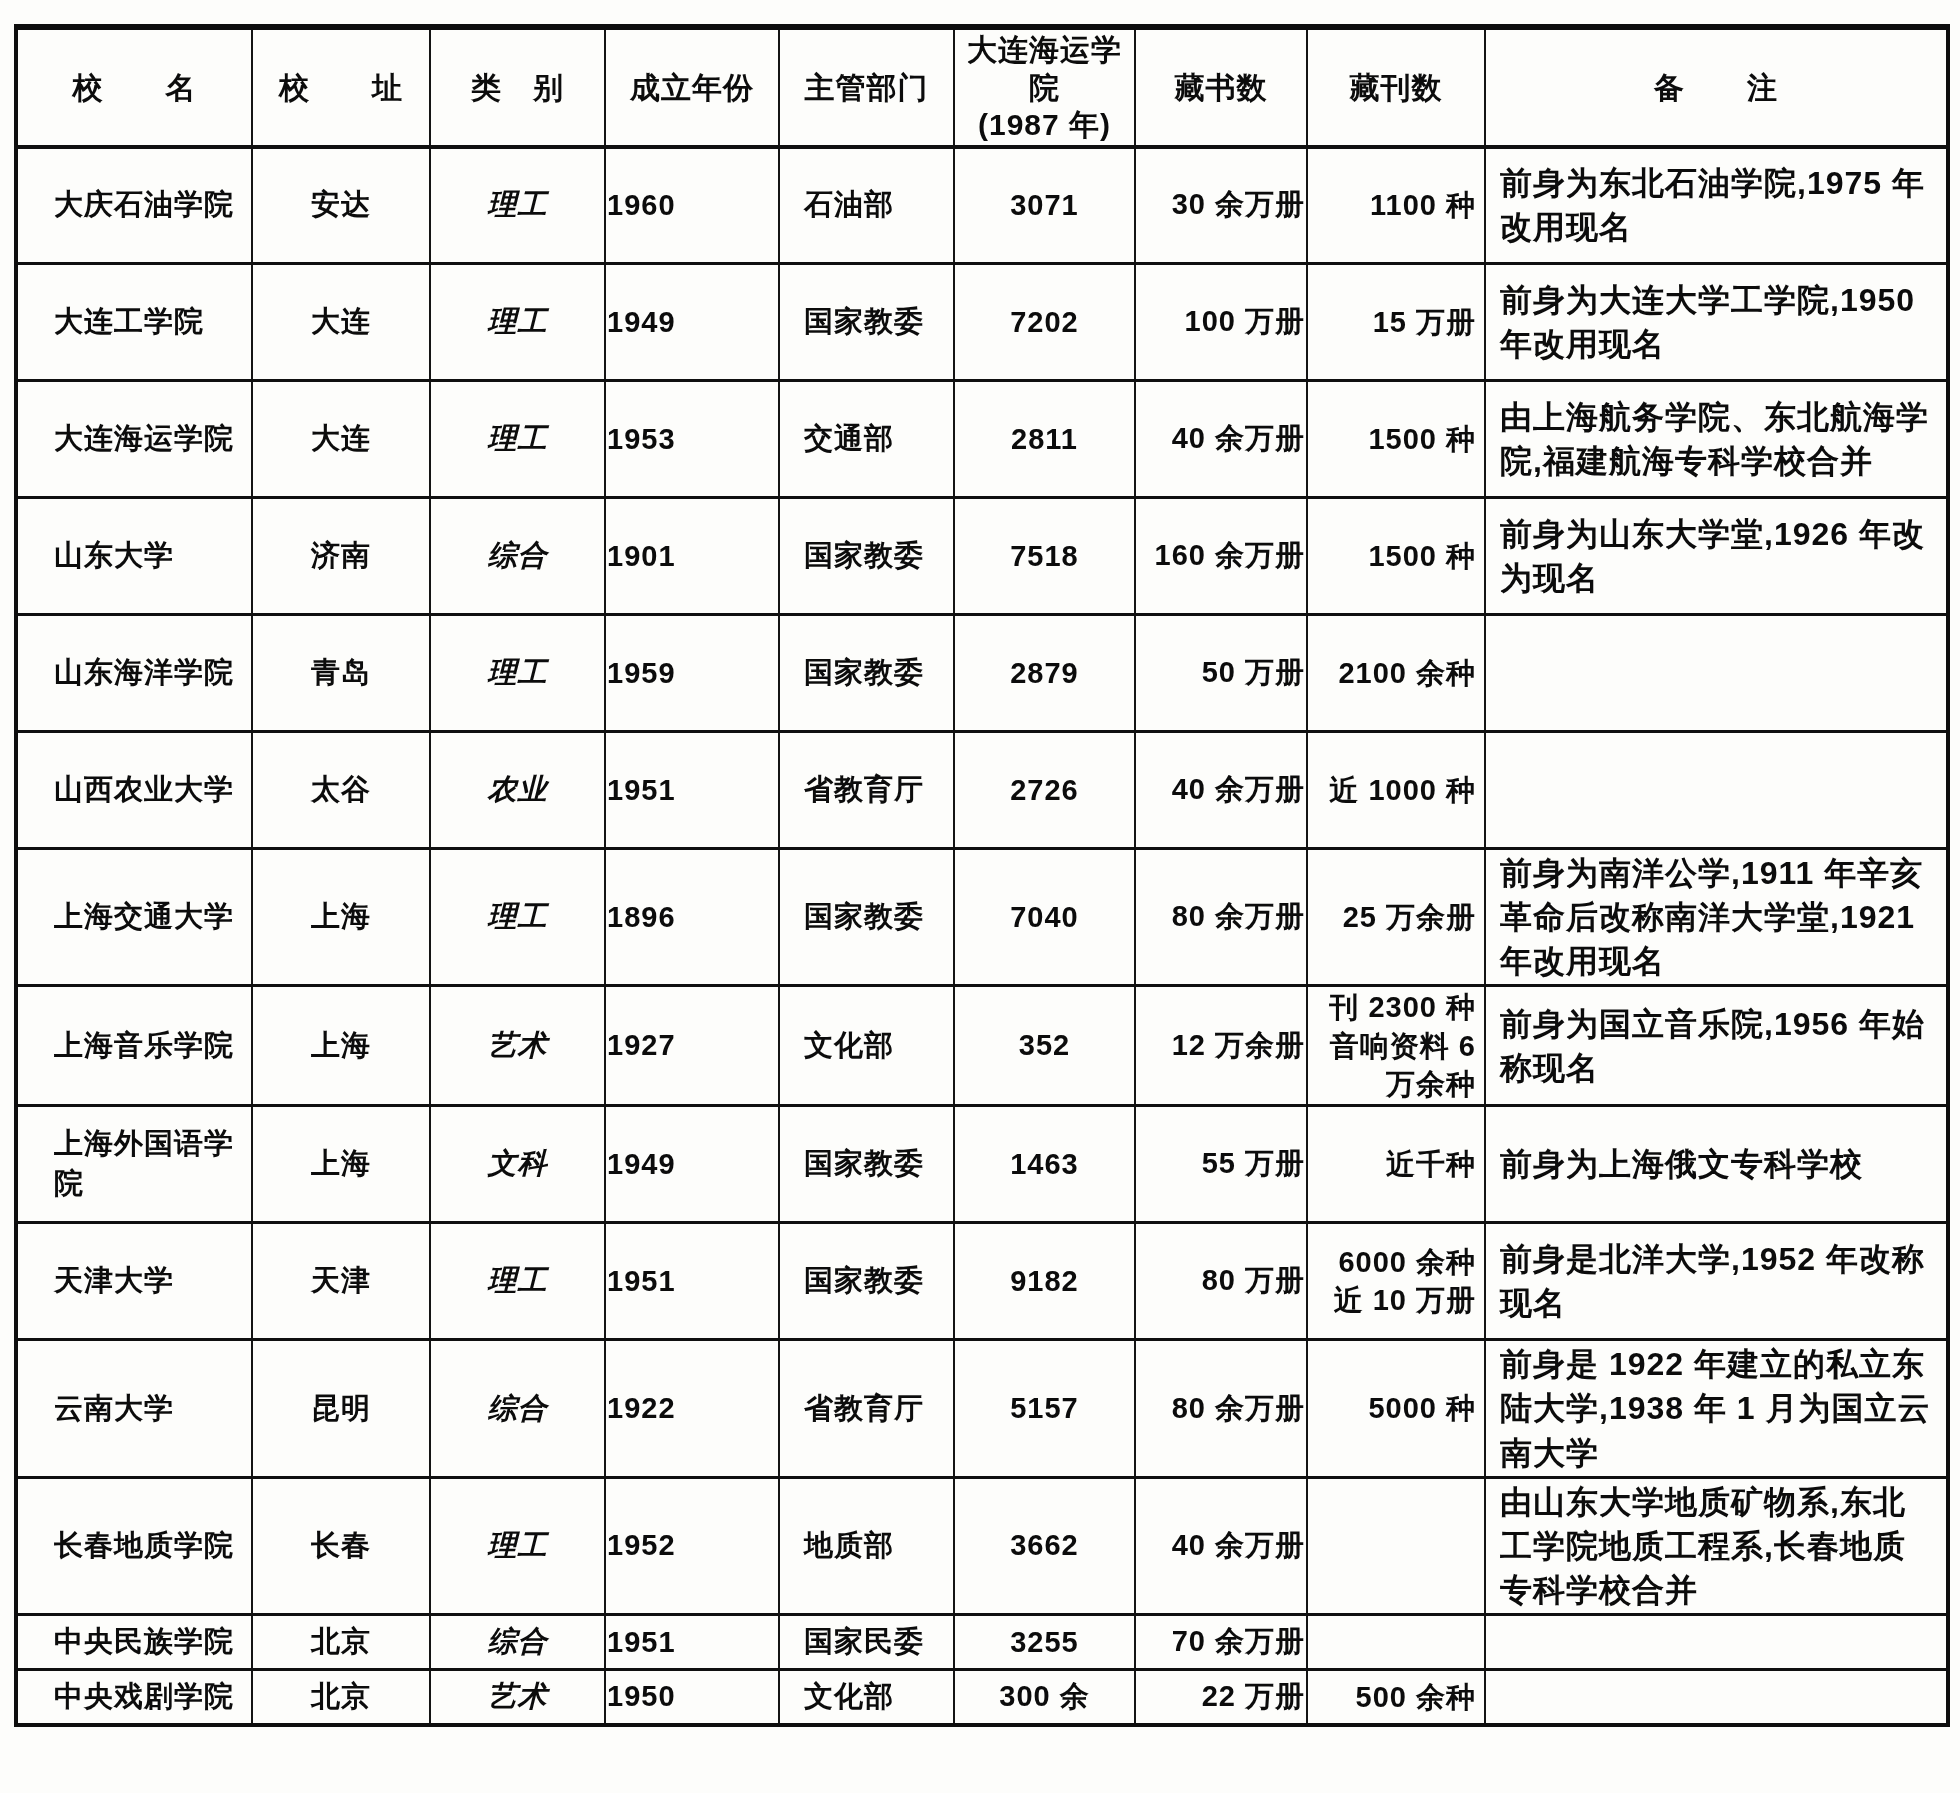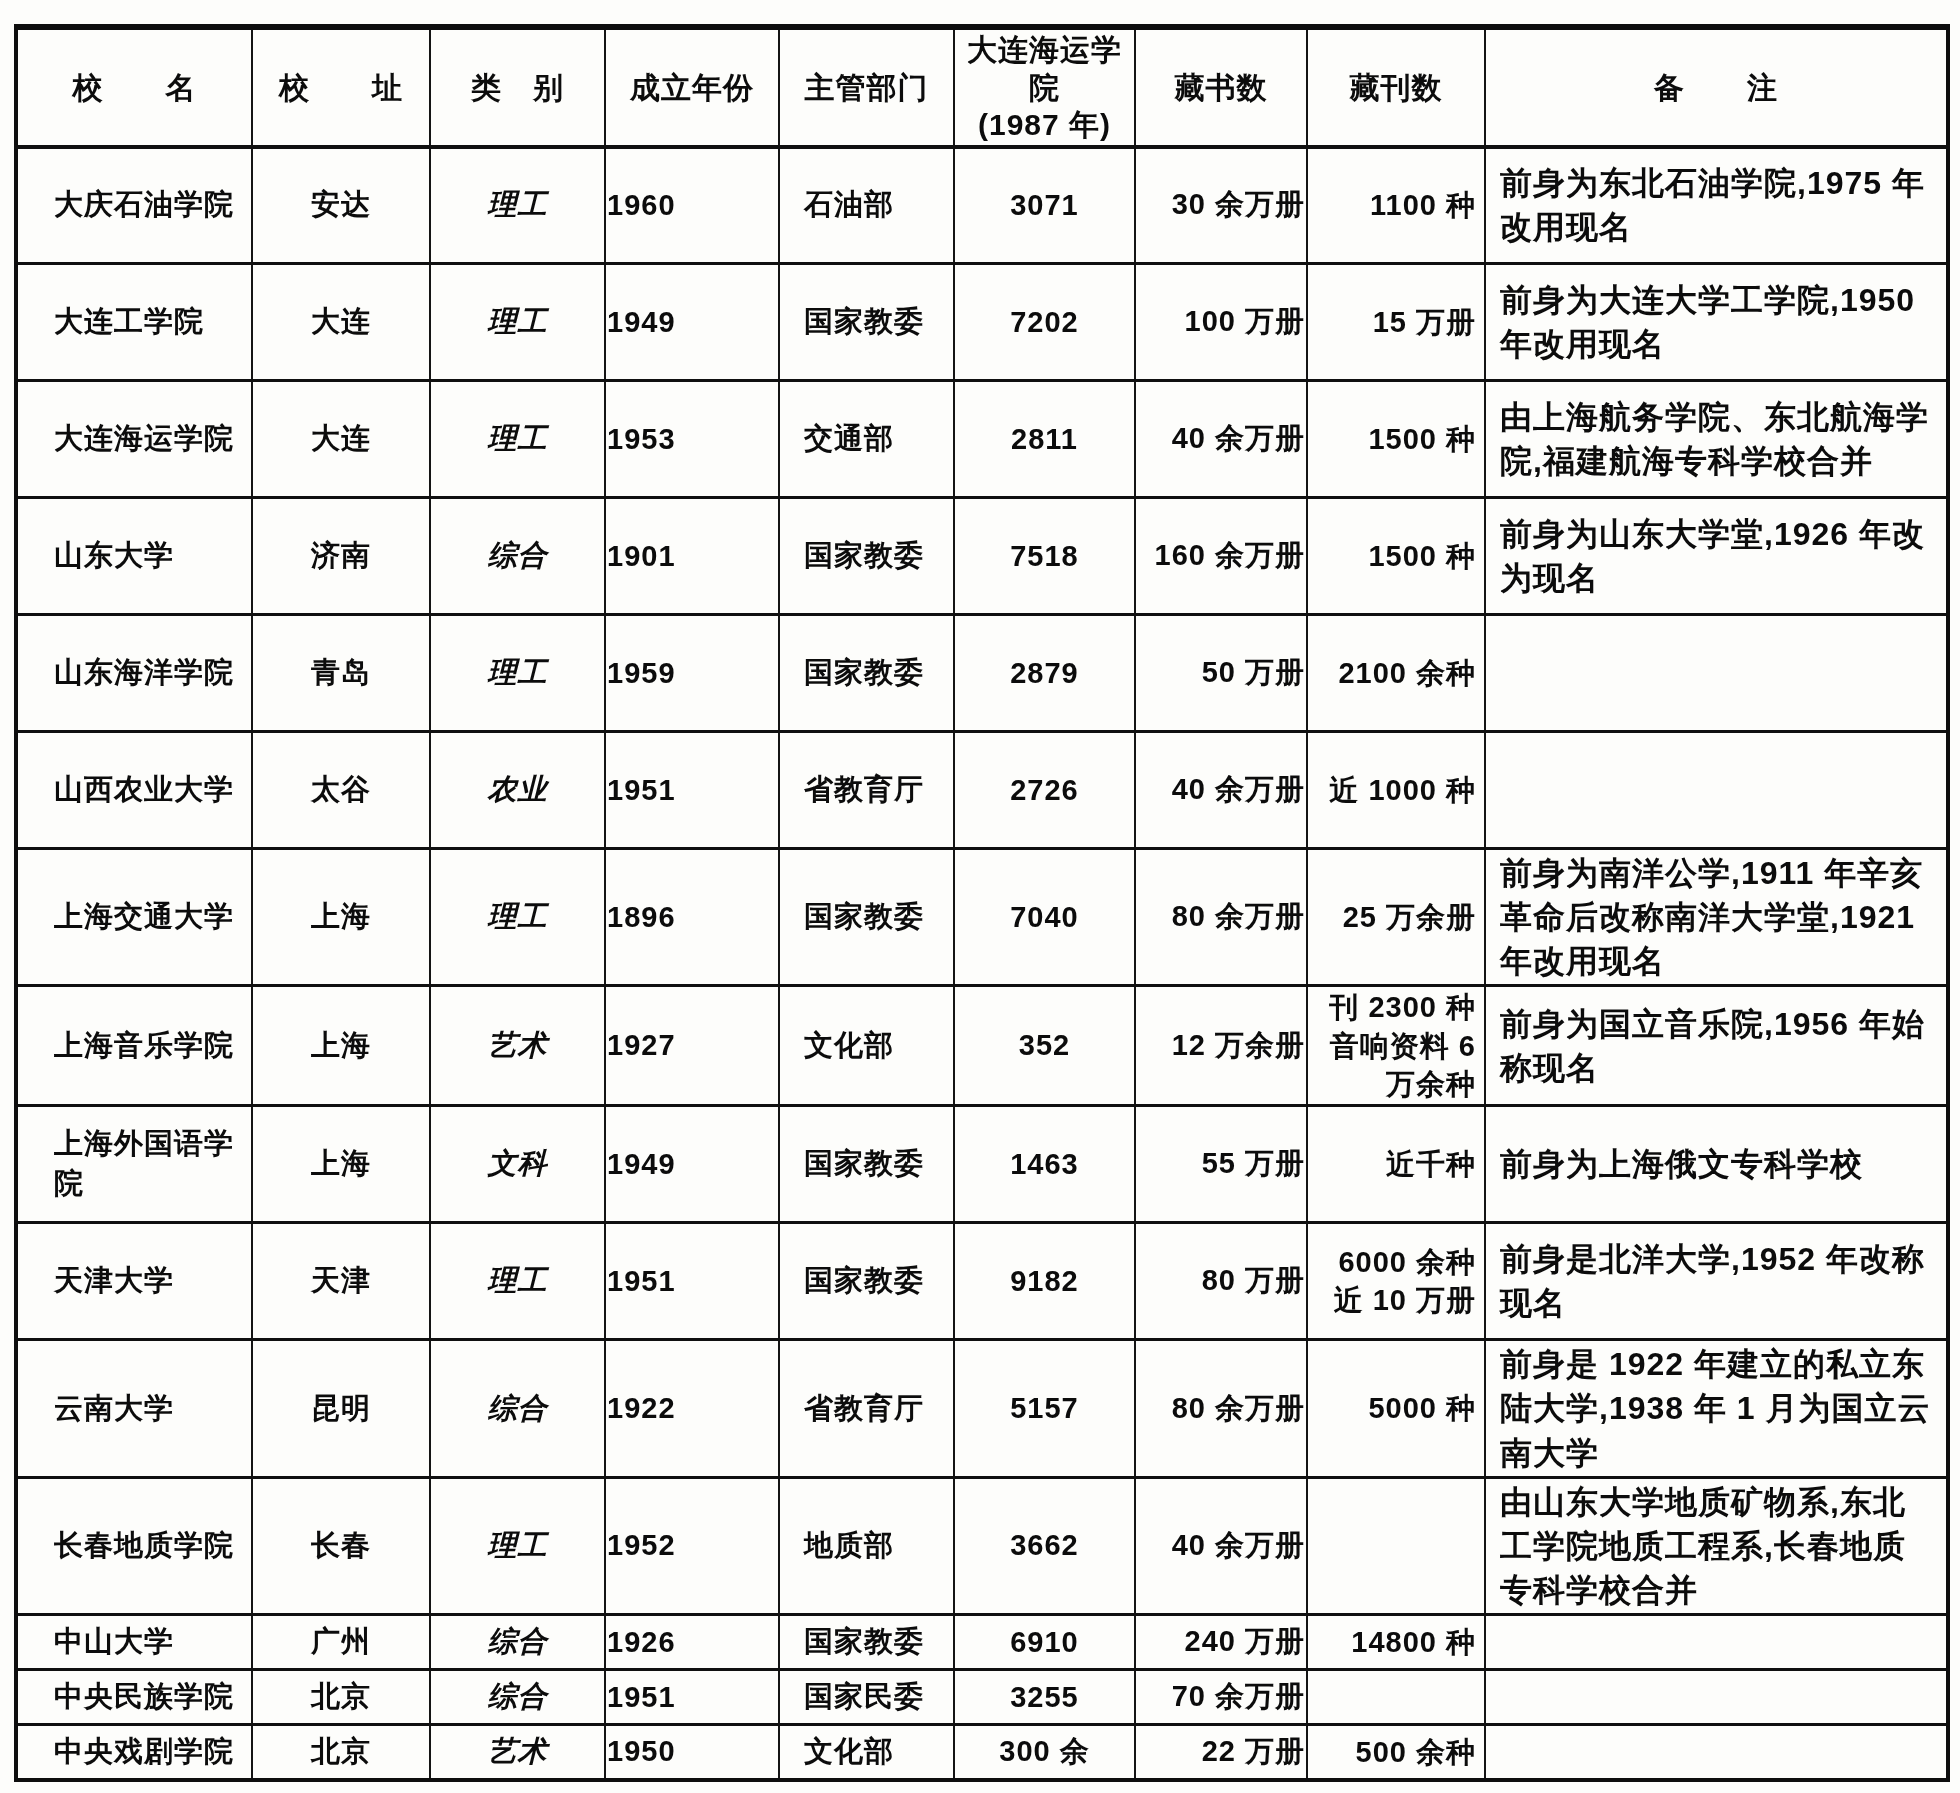--- a/index.html
+++ b/index.html
@@ -221,31 +221,20 @@
           <td class="col-city">长春</td>
           <td class="col-type">理工</td>
           <td class="col-year">1952</td>
           <td class="col-dept">地质部</td>
           <td class="col-students">3662</td>
           <td class="col-books">40 余万册</td>
           <td class="col-journals"></td>
           <td class="col-remark">由山东大学地质矿物系,东北工学院地质工程系,长春地质专科学校合并</td>
         </tr>
         <tr>
-          <td class="col-name">中山大学</td>
-          <td class="col-city">广州</td>
-          <td class="col-type">综合</td>
-          <td class="col-year">1926</td>
-          <td class="col-dept">国家教委</td>
-          <td class="col-students">6910</td>
-          <td class="col-books">240 万册</td>
-          <td class="col-journals">14800 种</td>
-          <td class="col-remark"></td>
-        </tr>
-        <tr>
           <td class="col-name">中央民族学院</td>
           <td class="col-city">北京</td>
           <td class="col-type">综合</td>
           <td class="col-year">1951</td>
           <td class="col-dept">国家民委</td>
           <td class="col-students">3255</td>
           <td class="col-books">70 余万册</td>
           <td class="col-journals"></td>
           <td class="col-remark"></td>
         </tr>

